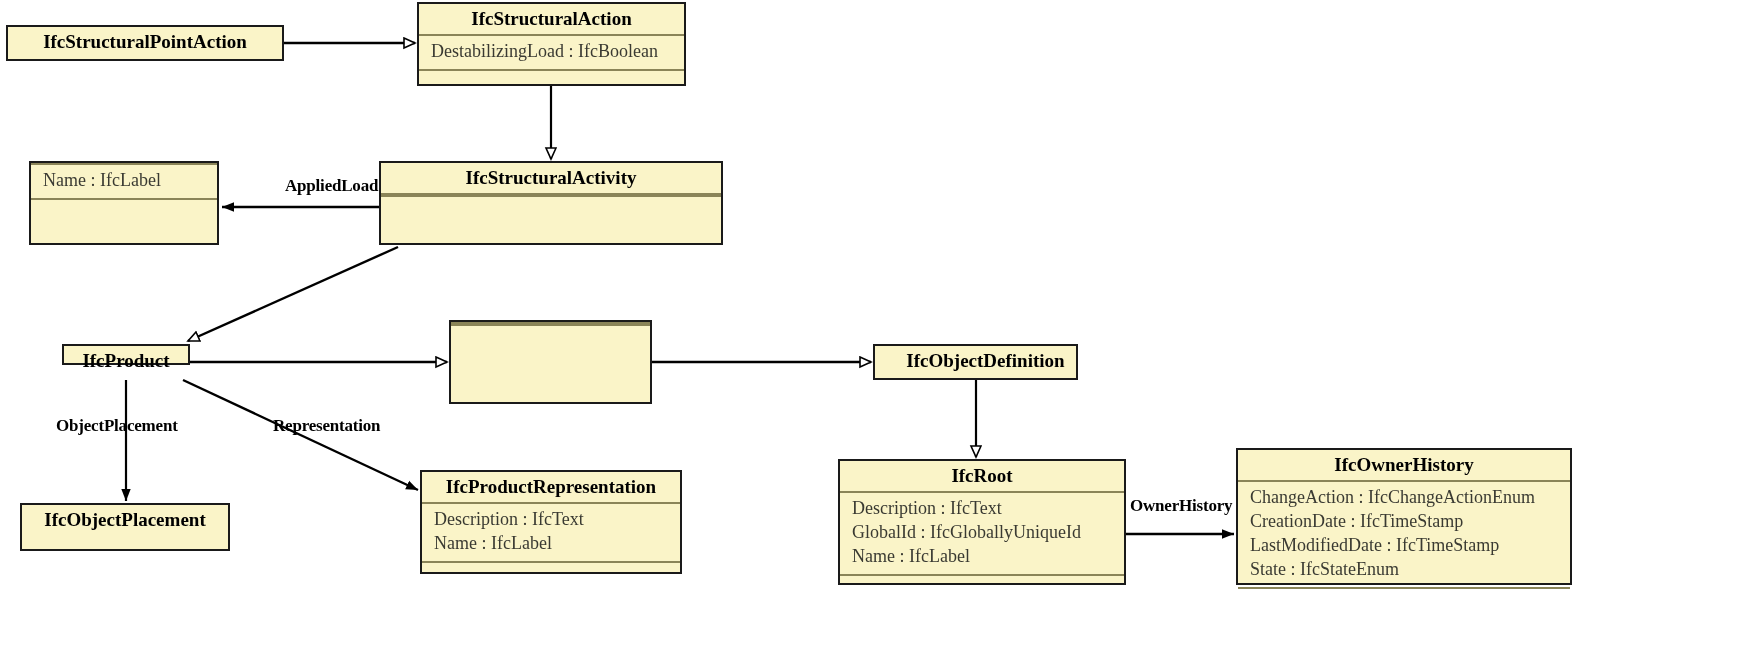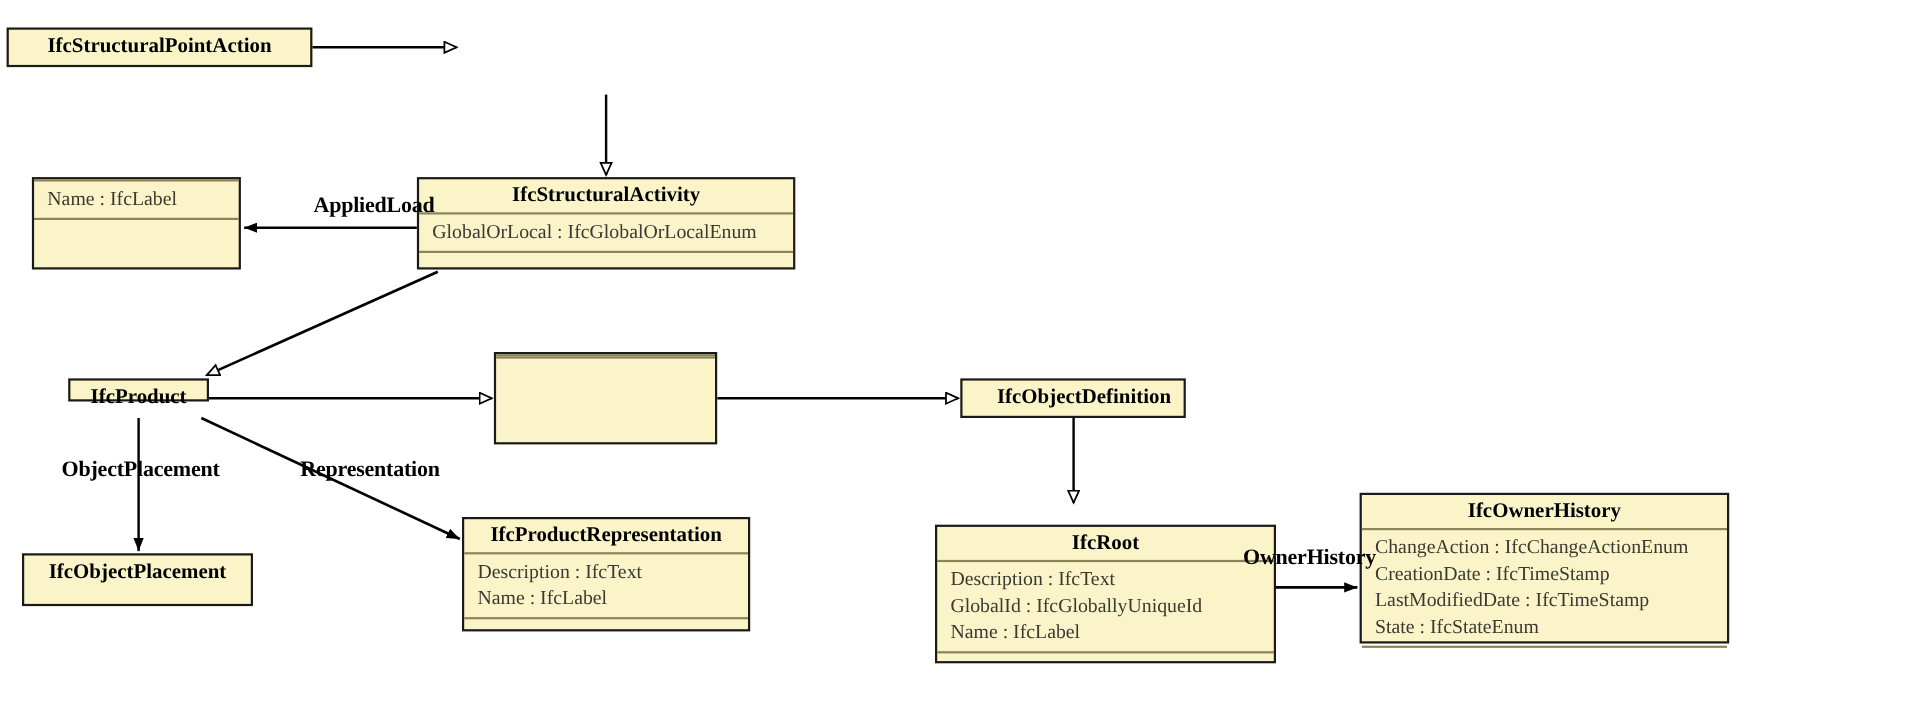--- a/index.html
+++ b/index.html
@@ -54,21 +54,21 @@
     line-height: 1.33;
   }
   .uml-attr {
     white-space: nowrap;
   }
   .uml-ops {
     height: 16px;
   }
   .edge-label {
     position: absolute;
-    font-size: 20px;
+    font-size: 17px;
     font-weight: bold;
     color: #000000;
     white-space: nowrap;
     z-index: 7;
     background: transparent;
     letter-spacing: -0.2px;
   }
 </style>
 </head>
 <body>
@@ -123,36 +123,42 @@
 
     <g>
       <line x1="1113" y1="534" x2="1234" y2="534" stroke="#000000" stroke-width="2.4" marker-end="url(#solid-arrow)"></line>
     </g>
   </svg>
 
   <div class="uml-class" style="left:6px; top:25px; width:278px; height:36px;">
     <div class="uml-title">IfcStructuralPointAction</div>
   </div>
 
+  <div class="uml-class" style="left:417px; top:2px; width:269px; height:84px;">
+    <div class="uml-title">IfcStructuralAction</div>
+    <div class="uml-divider"></div>
+    <div class="uml-attrs">
+      <div class="uml-attr">DestabilizingLoad : IfcBoolean</div>
+    </div>
+    <div class="uml-divider"></div>
+    <div class="uml-ops"></div>
+  </div>
 
   <div class="uml-class" style="left:29px; top:161px; width:190px; height:84px;">
     <div class="uml-divider"></div>
     <div class="uml-attrs">
       <div class="uml-attr">Name : IfcLabel</div>
     </div>
     <div class="uml-divider"></div>
     <div class="uml-ops"></div>
   </div>
 
   <div class="uml-class" style="left:379px; top:161px; width:344px; height:84px;">
     <div class="uml-title">IfcStructuralActivity</div>
     <div class="uml-divider"></div>
-    <div class="uml-attrs">
-      <div class="uml-attr">GlobalOrLocal : IfcGlobalOrLocalEnum</div>
-    </div>
     <div class="uml-divider"></div>
     <div class="uml-ops"></div>
   </div>
 
   <div class="uml-class" style="left:62px; top:344px; width:128px; height:21px;">
     <div class="uml-title">IfcProduct</div>
   </div>
 
   <div class="uml-class" style="left:449px; top:320px; width:203px; height:84px;">
     <div class="uml-divider"></div>
@@ -172,21 +178,21 @@
     <div class="uml-title">IfcProductRepresentation</div>
     <div class="uml-divider"></div>
     <div class="uml-attrs">
       <div class="uml-attr">Description : IfcText</div>
       <div class="uml-attr">Name : IfcLabel</div>
     </div>
     <div class="uml-divider"></div>
     <div class="uml-ops"></div>
   </div>
 
-  <div class="uml-class" style="left:838px; top:477px; width:310px; height:126px;margin-left:12px;">
+  <div class="uml-class" style="left:838px; top:459px; width:288px; height:126px;">
     <div class="uml-title">IfcRoot</div>
     <div class="uml-divider"></div>
     <div class="uml-attrs">
       <div class="uml-attr">Description : IfcText</div>
       <div class="uml-attr">GlobalId : IfcGloballyUniqueId</div>
       <div class="uml-attr">Name : IfcLabel</div>
     </div>
     <div class="uml-divider"></div>
     <div class="uml-ops"></div>
   </div>

